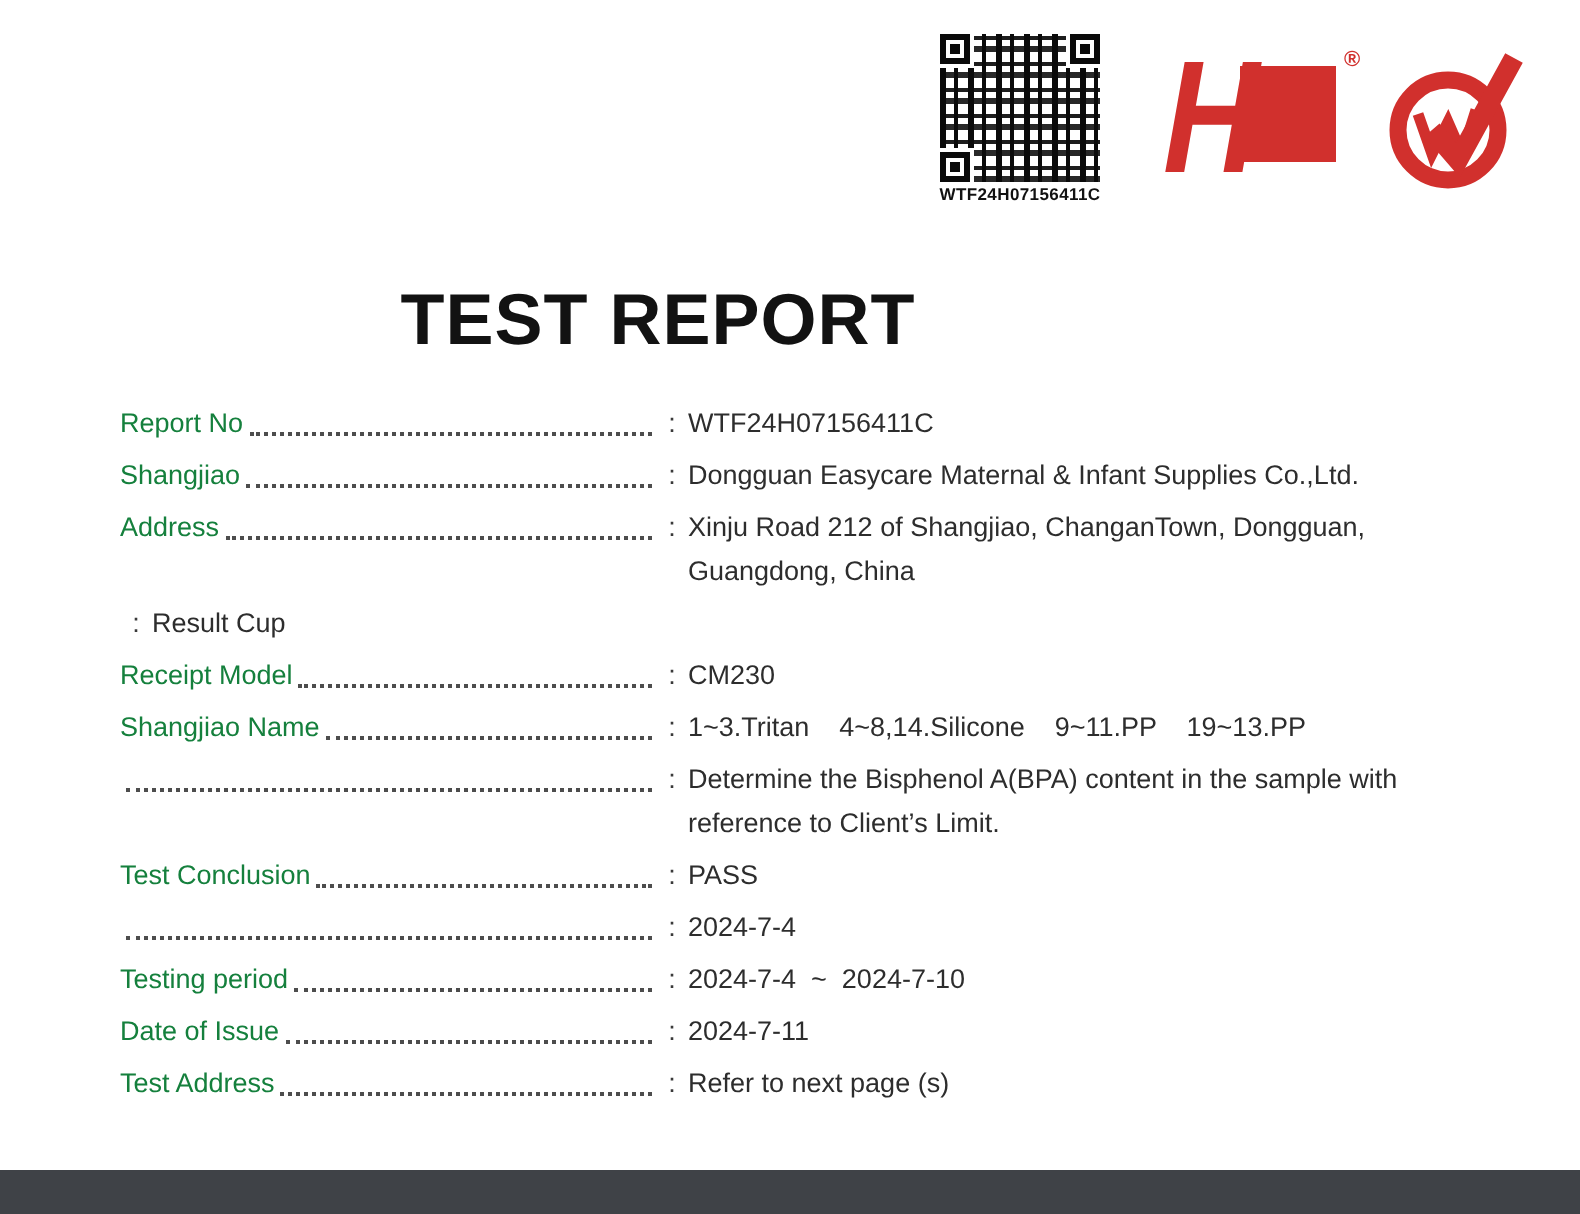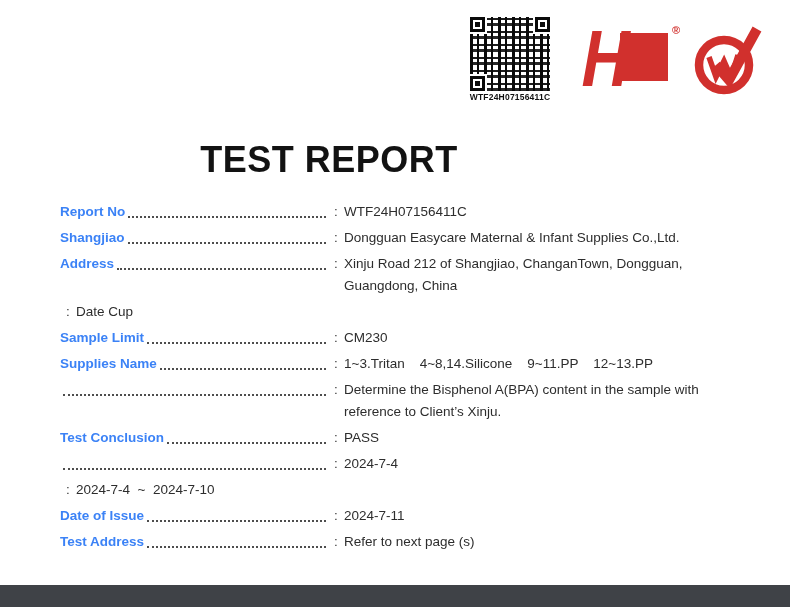--- a/index.html
+++ b/index.html
@@ -27,21 +27,21 @@
   .wlogo{position:absolute;left:692px;top:22px;width:72px;height:76px;}
 
   
   .title{position:absolute;left:0;top:139px;width:658px;text-align:center;
       font-size:36px;font-weight:700;color:#121212;letter-spacing:.5px;}
 
   
   .rows{position:absolute;left:60px;top:201px;width:698px;font-size:13.5px;color:#2d2d2d;}
   .row{display:flex;align-items:flex-start;margin-bottom:4px;}
   .lab{width:268px;height:22px;display:flex;flex:none;}
-  .lab .txt{font-weight:700;color:#3b82f6;white-space:nowrap;line-height:22px;}
+  .lab .txt{font-weight:400;color:#15803d;white-space:nowrap;line-height:22px;}
   .lab .dots{flex:1;margin:0 2px 5px 3px;border-bottom:2px dotted #4d4d4d;}
   .colon{width:16px;flex:none;text-align:center;line-height:22px;color:#3a3a3a;}
   .val{flex:1;line-height:22px;}
   .val div{white-space:pre-wrap;}
 
   
   .footer{position:absolute;left:0;bottom:0;width:790px;height:22px;background:#3f4247;}
 </style>
 </head>
 <body>
@@ -106,57 +106,57 @@
       <div class="colon">:</div>
       <div class="val">
           <div>Xinju Road 212 of Shangjiao, ChanganTown, Dongguan,</div>
           <div>Guangdong, China</div>
         </div>
     </div>
 
     <div class="row">
       <div class="colon">:</div>
       <div class="val">
-          <div>Date Cup</div>
-          <div></div>
-        </div>
-    </div>
-
-    <div class="row">
-      <div class="lab">
-          <span class="txt">Sample Limit</span>
+          <div>Result Cup</div>
+          <div></div>
+        </div>
+    </div>
+
+    <div class="row">
+      <div class="lab">
+          <span class="txt">Receipt Model</span>
           <span class="dots"></span>
         </div>
       <div class="colon">:</div>
       <div class="val">
           <div>CM230</div>
           <div></div>
         </div>
     </div>
 
     <div class="row">
       <div class="lab">
-          <span class="txt">Supplies Name</span>
-          <span class="dots"></span>
-        </div>
-      <div class="colon">:</div>
-      <div class="val">
-          <div>1~3.Tritan    4~8,14.Silicone    9~11.PP    12~13.PP</div>
+          <span class="txt">Shangjiao Name</span>
+          <span class="dots"></span>
+        </div>
+      <div class="colon">:</div>
+      <div class="val">
+          <div>1~3.Tritan    4~8,14.Silicone    9~11.PP    19~13.PP</div>
           <div></div>
         </div>
     </div>
 
     <div class="row">
       <div class="lab">
           <span class="dots"></span>
         </div>
       <div class="colon">:</div>
       <div class="val">
           <div>Determine the Bisphenol A(BPA) content in the sample with</div>
-          <div>reference to Client’s Xinju.</div>
+          <div>reference to Client’s Limit.</div>
         </div>
     </div>
 
     <div class="row">
       <div class="lab">
           <span class="txt">Test Conclusion</span>
           <span class="dots"></span>
         </div>
       <div class="colon">:</div>
       <div class="val">
@@ -170,20 +170,24 @@
           <span class="dots"></span>
         </div>
       <div class="colon">:</div>
       <div class="val">
           <div>2024-7-4</div>
           <div></div>
         </div>
     </div>
 
     <div class="row">
+      <div class="lab">
+          <span class="txt">Testing period</span>
+          <span class="dots"></span>
+        </div>
       <div class="colon">:</div>
       <div class="val">
           <div>2024-7-4  ~  2024-7-10</div>
           <div></div>
         </div>
     </div>
 
     <div class="row">
       <div class="lab">
           <span class="txt">Date of Issue</span>

